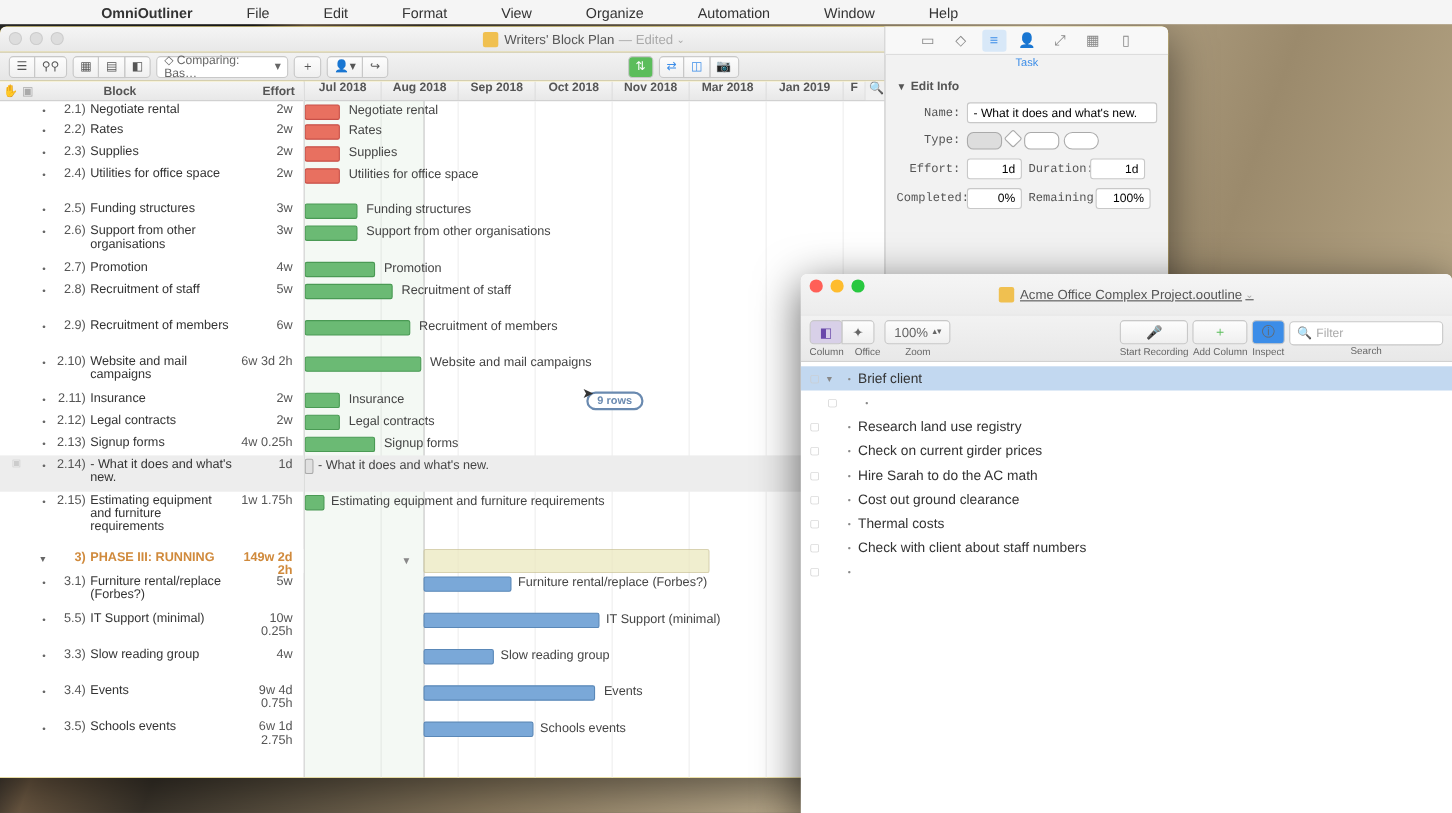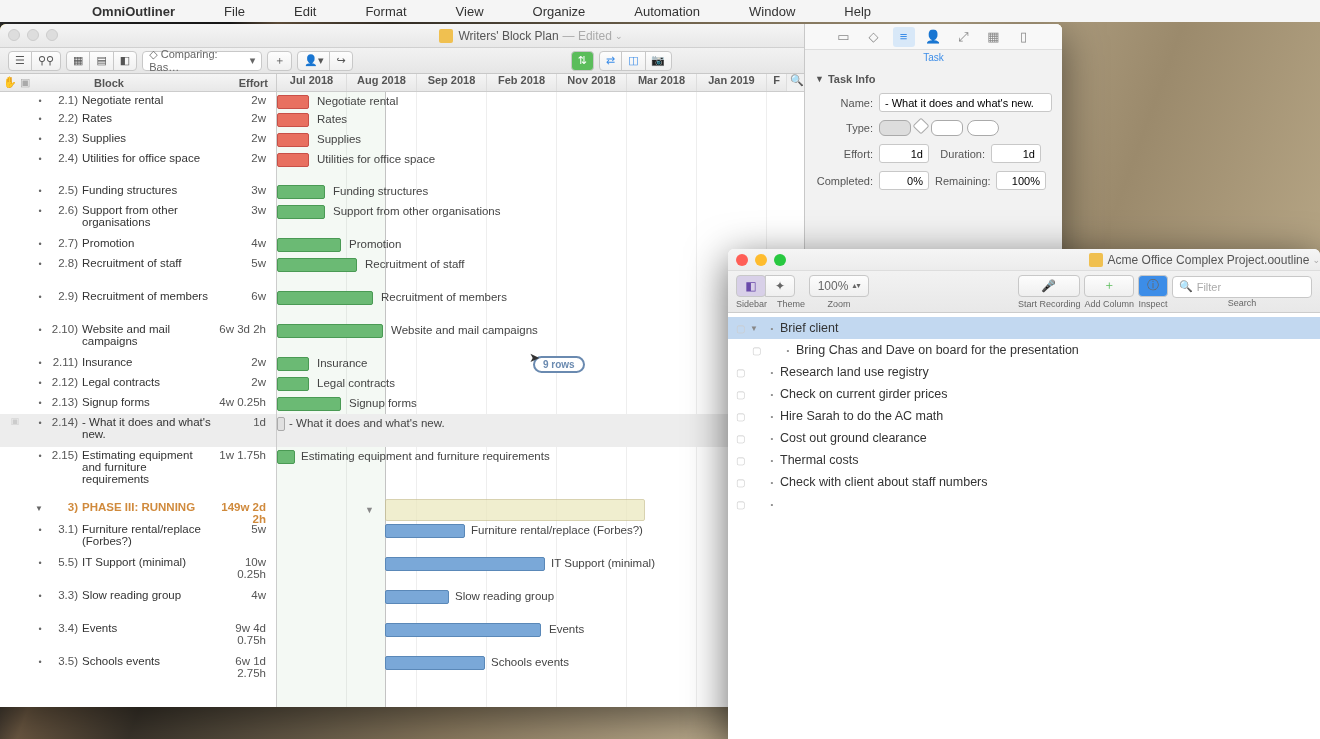--- a/index.html
+++ b/index.html
@@ -80,34 +80,34 @@
   
   
   .inspector { position: absolute; top: 0; right: 0; width: 258px; height: 100%; background: #f2f2f2; border-left: 1px solid #c8c8c8; }
   .insp-tabs { height: 26px; display: flex; justify-content: center; gap: 8px; align-items: center; border-bottom: 1px solid #ddd; background: #f8f8f8; }
   .insp-tab { width: 22px; height: 20px; display: flex; align-items: center; justify-content: center; border-radius: 3px; color: #888; font-size: 13px; }
   .insp-tab.active { background: #d8e8f8; color: #3c8de8; }
   .insp-title { text-align: center; font-size: 10px; color: #3c8de8; padding: 2px 0; }
   .insp-section { padding: 8px 10px; }
   .insp-head { font-size: 11px; font-weight: 600; color: #555; margin-bottom: 8px; display: flex; align-items: center; gap: 4px; }
   .insp-row { display: flex; align-items: center; gap: 6px; margin-bottom: 8px; font-size: 11px; }
-  .insp-label { width: 58px; text-align: right; color: #555; }
+  .insp-label { width: 58px; text-align: right; color: #555; font-family: Liberation Mono, monospace; }
   .insp-input { flex: 1; height: 19px; background: #fff; border: 1px solid #c8c8c8; border-radius: 3px; padding: 0 5px; font-size: 11px; text-align: right; }
   .insp-input.left-text { text-align: left; }
   .type-opts { display: flex; gap: 4px; }
   .type-opt { width: 32px; height: 16px; border: 1px solid #aaa; border-radius: 6px; background: #fff; }
   .type-opt.active { background: #ddd; }
   
   
   .win2 { position: absolute; top: 249px; left: 728px; width: 592px; height: 490px; background: #fff; border-radius: 6px 6px 0 0; box-shadow: 0 10px 40px rgba(0,0,0,0.6); overflow: hidden; }
   .traffic2 { position: absolute; left: 8px; top: 5px; display: flex; gap: 7px; }
   .dot-r { width: 12px; height: 12px; border-radius: 50%; background: #ff5f57; }
   .dot-y { width: 12px; height: 12px; border-radius: 50%; background: #febc2e; }
   .dot-g { width: 12px; height: 12px; border-radius: 50%; background: #28c840; }
-  .title2 { height: 22px; display: flex; align-items: center; justify-content: flex-end; font-size: 12px; color: #555; background: linear-gradient(#f5f5f5, #ececec); border-bottom: 1px solid #ddd; }
+  .title2 { height: 38px; display: flex; align-items: center; justify-content: center; font-size: 12px; color: #555; background: linear-gradient(#f5f5f5, #ececec); border-bottom: 1px solid #ddd; text-decoration: underline; }
   .title2-icon { width: 14px; height: 14px; background: #f0c050; margin-right: 5px; border-radius: 2px; display:inline-block; }
   
   .toolbar2 { height: 42px; background: linear-gradient(#f2f2f2, #e8e8e8); border-bottom: 1px solid #ccc; display: flex; align-items: center; padding: 0 8px; gap: 4px; }
   .tb2-item { text-align: center; font-size: 9px; color: #666; }
   .tb2-btn { height: 22px; min-width: 30px; background: linear-gradient(#fdfdfd,#efefef); border: 1px solid #c8c8c8; border-radius: 4px; margin-bottom: 2px; display: flex; align-items: center; justify-content: center; font-size: 12px; color: #666; padding: 0 6px; }
   .tb2-btn.sel { background: #d8d0e8; color: #6a4aaa; }
   .tb2-zoom { width: 60px; }
   .tb2-search { width: 140px; height: 22px; border: 1px solid #c8c8c8; border-radius: 4px; background: #fff; display: flex; align-items: center; padding: 0 6px; color: #aaa; font-size: 11px; gap: 4px; }
   
   .outline2 { padding: 4px 0; }
@@ -348,21 +348,21 @@
             <span class="effort">6w 1d 2.75h</span>
           </div>
         </div>
     </div>
 
     <div class="gantt-col">
       <div class="gantt-header">
         <div class="month">Jul 2018</div>
         <div class="month">Aug 2018</div>
         <div class="month">Sep 2018</div>
-        <div class="month">Feb 2018</div>
+        <div class="month">Oct 2018</div>
         <div class="month">Nov 2018</div>
         <div class="month">Mar 2018</div>
         <div class="month">Jan 2019</div>
         <div class="month" style="width:20px">F</div>
         <div class="search">🔍</div>
       </div>
       <div class="gantt-body">
         <div class="gantt-grid">
           <div class="col"></div>
             <div class="col"></div>
@@ -472,21 +472,21 @@
         <div class="insp-tab active">≡</div>
         <div class="insp-tab">👤</div>
         <div class="insp-tab">⤢</div>
         <div class="insp-tab">▦</div>
         <div class="insp-tab">▯</div>
       </div>
       <div class="insp-title">Task</div>
       <div class="insp-section">
         <div class="insp-head">
             <span style="font-size:9px">▼</span>
-            <span>Task Info</span>
+            <span>Edit Info</span>
           </div>
         <div class="insp-row">
           <span class="insp-label">Name:</span>
           <input class="insp-input left-text" value="- What it does and what's new." style="">
         </div>
         <div class="insp-row">
           <span class="insp-label">Type:</span>
           <div class="type-opts">
             <div class="type-opt active"></div>
             <div class="type-opt" style="border-radius:2px;transform:rotate(45deg);width:12px;height:12px"></div>
@@ -521,21 +521,21 @@
     <span class="title2-icon"></span>
     <span>Acme Office Complex Project.ooutline</span>
     <span class="chev">⌄</span>
   </div>
   <div class="toolbar2">
     <div class="tb2-item">
       <div style="display:flex">
           <div class="tb2-btn sel">◧</div>
           <div class="tb2-btn" style="margin-left:-1px;border-radius:0 4px 4px 0">✦</div>
         </div>
-      <div><span>Sidebar</span>&nbsp;&nbsp;&nbsp;&nbsp;<span>Theme</span></div>
+      <div><span>Column</span>&nbsp;&nbsp;&nbsp;&nbsp;<span>Office</span></div>
     </div>
     <div class="tb2-item">
       <div class="tb2-btn tb2-zoom">
           <span>100%</span> 
           <span style="margin-left:4px;font-size:8px">▴▾</span>
         </div>
       <div>Zoom</div>
     </div>
     <div class="spacer"></div>
     <div class="tb2-item">
@@ -562,21 +562,20 @@
       <div class="o2row selected2">
         <span class="status">▢</span>
         <span class="disc">▼</span>
         <span class="bull2">•</span>
         <span class="txt">Brief client</span>
       </div>
       <div class="o2row sub">
         <span class="status">▢</span>
         <span class="disc"></span>
         <span class="bull2">•</span>
-        <span class="txt">Bring Chas and Dave on board for the presentation</span>
       </div>
       <div class="o2row">
         <span class="status">▢</span>
         <span class="disc"></span>
         <span class="bull2">•</span>
         <span class="txt">Research land use registry</span>
       </div>
       <div class="o2row">
         <span class="status">▢</span>
         <span class="disc"></span>

